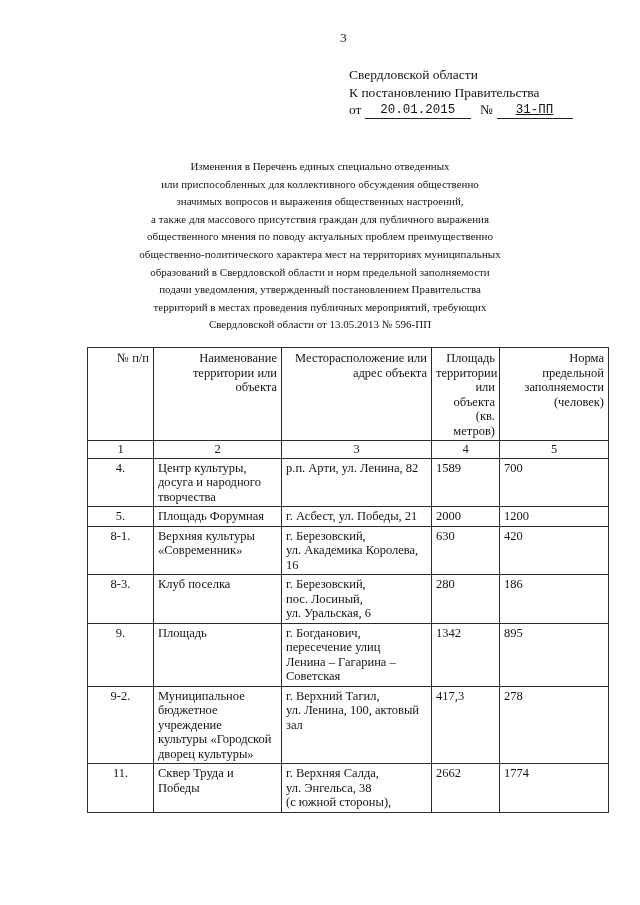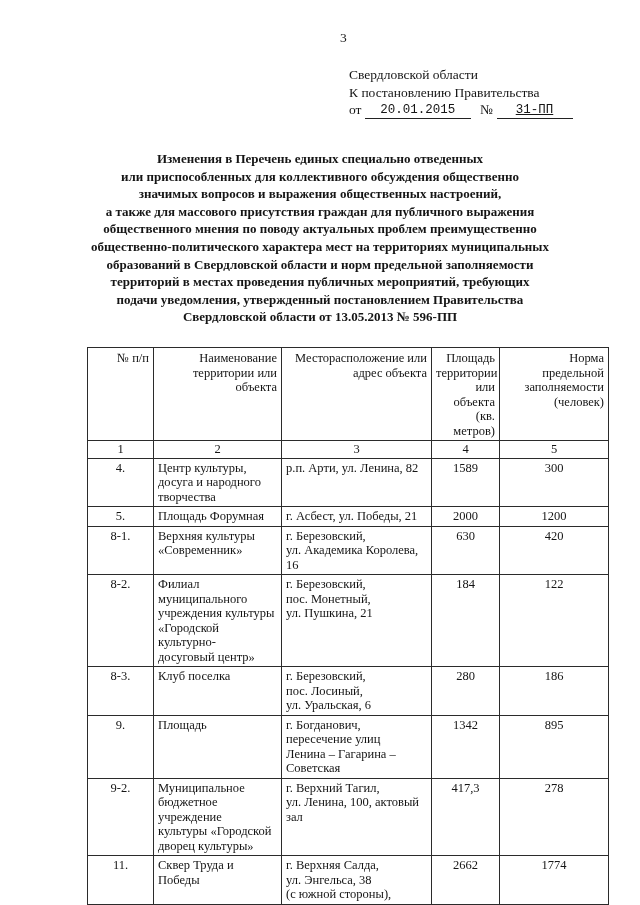--- a/index.html
+++ b/index.html
@@ -36,26 +36,26 @@
     display: inline-block;
     border-bottom: 1px solid #222;
     text-align: center;
     vertical-align: bottom;
     line-height: 16px;
   }
   .ref-fill.date { min-width: 106px; margin-right: 6px; }
   .ref-fill.num  { min-width: 76px; text-decoration: underline; }
   .title-block {
     position: absolute;
-    top: 150px;
+    top: 158px;
     left: 20px;
     width: 600px;
     text-align: center;
-    font-weight: bold;
-    font-size: 13px;
+    font-weight: normal;
+    font-size: 11px;
     line-height: 17.6px;
   }
   table.doc-table {
     position: absolute;
     top: 347px;
     left: 87px;
     width: 521px;
     border-collapse: collapse;
     table-layout: fixed;
     font-size: 12.5px;
@@ -72,21 +72,21 @@
     text-align: right;
     white-space: pre-line;
     padding-top: 3px;
   }
   .numbering-row td {
     text-align: center;
     padding: 1px 2px;
   }
   .c-num  { text-align: center; }
   .c-name, .c-addr { white-space: pre-line; padding-left: 6px; }
-  .c-area, .c-cap  { text-align: center; }
+  .c-area, .c-cap  { }
 </style>
 </head>
 <body>
 
 <div class="page">
 
   <div class="page-number">3</div>
 
   <div class="ref-block">
     <div>Свердловской области</div>
@@ -100,22 +100,22 @@
   </div>
 
   <div class="title-block">
     <div>Изменения в Перечень единых специально отведенных</div>
     <div>или приспособленных для коллективного обсуждения общественно</div>
     <div>значимых вопросов и выражения общественных настроений,</div>
     <div>а также для массового присутствия граждан для публичного выражения</div>
     <div>общественного мнения по поводу актуальных проблем преимущественно</div>
     <div>общественно-политического характера мест на территориях муниципальных</div>
     <div>образований в Свердловской области и норм предельной заполняемости</div>
+    <div>подачи уведомления, утвержденный постановлением Правительства</div>
     <div>территорий в местах проведения публичных мероприятий, требующих</div>
-    <div>подачи уведомления, утвержденный постановлением Правительства</div>
     <div>Свердловской области от 13.05.2013 № 596-ПП</div>
   </div>
 
   <table class="doc-table">
     <colgroup>
       <col style="width:66px">
       <col style="width:128px">
       <col style="width:150px">
       <col style="width:68px">
       <col style="width:109px">
@@ -146,51 +146,38 @@
       </tr>
     </thead>
     <tbody>
       <tr>
         <td class="c-num">4.</td>
         <td class="c-name">Центр культуры,
 досуга и народного
 творчества</td>
         <td class="c-addr">р.п. Арти, ул. Ленина, 82</td>
         <td class="c-area">1589</td>
-        <td class="c-cap">300</td>
+        <td class="c-cap">700</td>
       </tr>
       <tr>
         <td class="c-num">5.</td>
         <td class="c-name">Площадь Форумная</td>
         <td class="c-addr">г. Асбест, ул. Победы, 21</td>
         <td class="c-area">2000</td>
         <td class="c-cap">1200</td>
       </tr>
       <tr>
         <td class="c-num">8-1.</td>
         <td class="c-name">Верхняя культуры
 «Современник»</td>
         <td class="c-addr">г. Березовский,
 ул. Академика Королева,
 16</td>
         <td class="c-area">630</td>
         <td class="c-cap">420</td>
-      </tr>
-      <tr>
-        <td class="c-num">8-2.</td>
-        <td class="c-name">Филиал
-муниципального
-учреждения культуры
-«Городской культурно-
-досуговый центр»</td>
-        <td class="c-addr">г. Березовский,
-пос. Монетный,
-ул. Пушкина, 21</td>
-        <td class="c-area">184</td>
-        <td class="c-cap">122</td>
       </tr>
       <tr>
         <td class="c-num">8-3.</td>
         <td class="c-name">Клуб поселка</td>
         <td class="c-addr">г. Березовский,
 пос. Лосиный,
 ул. Уральская, 6</td>
         <td class="c-area">280</td>
         <td class="c-cap">186</td>
       </tr>

